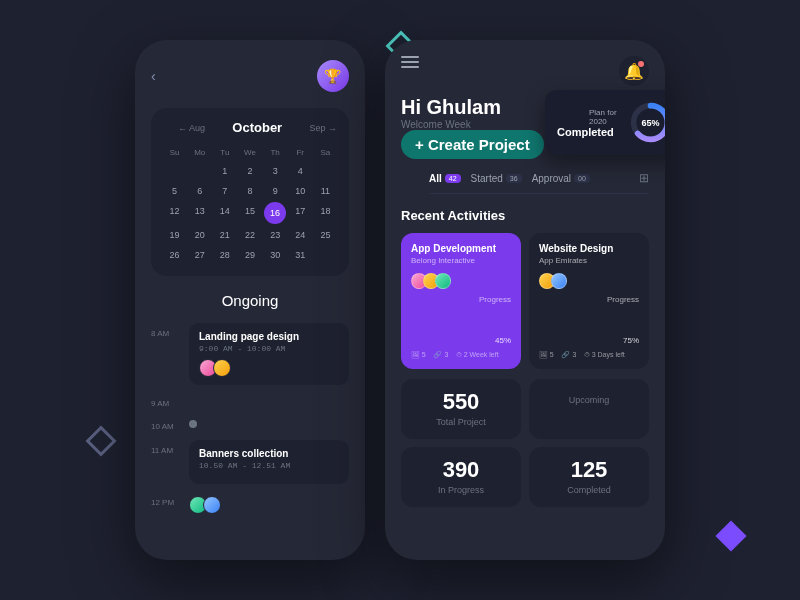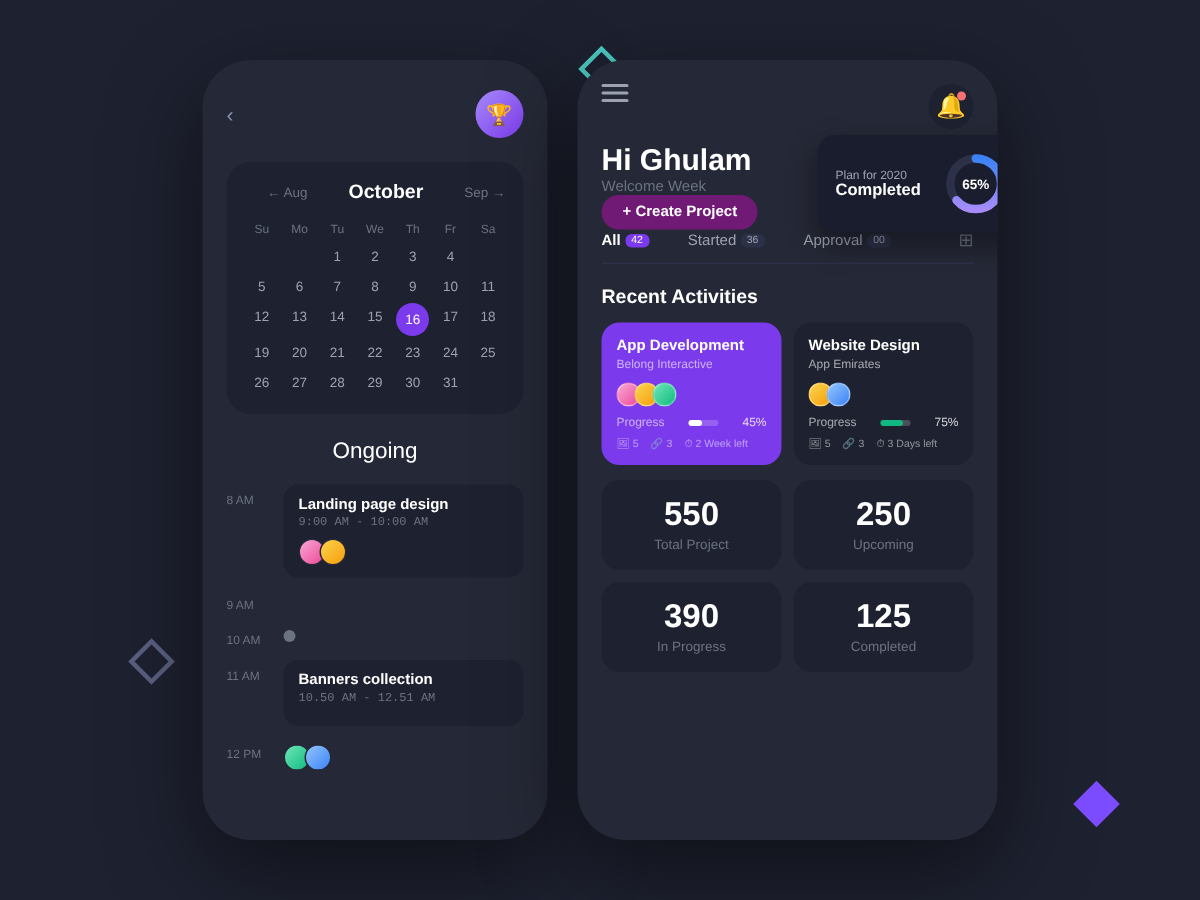--- a/index.html
+++ b/index.html
@@ -282,20 +282,21 @@
       box-shadow: 0 8px 20px rgba(0,0,0,0.4);
       z-index: 10;
       width: 140px;
     }
     .plan-text {
       flex: 1;
     }
     .plan-label {
       color: #9ca3af;
       font-size: 8px;
+      margin-left: 32px;
     }
     .plan-title {
       color: #ffffff;
       font-size: 11px;
       font-weight: 600;
     }
     
     .donut-wrap {
       width: 45px;
       height: 45px;
@@ -314,38 +315,40 @@
       color: #ffffff;
       font-size: 9px;
       font-weight: 700;
     }
 
     
     .create-btn {
       display: inline-flex;
       align-items: center;
       gap: 4px;
-      background: #701a75;
+      background: #0f766e;
       color: #ffffff;
       border: none;
       border-radius: 20px;
       padding: 6px 14px;
-      font-size: 10px;
+      font-size: 15px;
       font-weight: 600;
       cursor: pointer;
+      margin-bottom: 12px;
     }
 
     
     .tabs-row {
       display: flex;
       align-items: center;
-      gap: 26px;
+      gap: 10px;
       margin-bottom: 14px;
       border-bottom: 1px solid #2d3148;
       padding-bottom: 8px;
+      margin-left: 28px;
     }
     .tab {
       display: flex;
       align-items: center;
       gap: 3px;
       cursor: pointer;
       font-size: 10px;
     }
     .tab-label { color: #9ca3af; }
     .tab-badge {
@@ -404,23 +407,24 @@
     }
     .act-avatar {
       width: 16px;
       height: 16px;
       border-radius: 50%;
       border: 1px solid rgba(255,255,255,0.3);
       margin-right: -4px;
     }
     .progress-row {
       display: flex;
-      align-items: center;
+      align-items: flex-end;
       gap: 16px;
       margin-bottom: 6px;
+      flex-direction: column;
     }
     .progress-label {
       color: rgba(255,255,255,0.6);
       font-size: 8px;
     }
     .progress-bar-wrap {
       flex: 1;
       background: rgba(255,255,255,0.2);
       height: 4px;
       border-radius: 2px;
@@ -711,21 +715,20 @@
       </div>
     </div>
 
     
     <div class="stats-grid">
       <div class="stat-card">
         <div class="stat-number">550</div>
         <div class="stat-label">Total Project</div>
       </div>
       <div class="stat-card">
-        <div class="stat-number">250</div>
         <div class="stat-label">Upcoming</div>
       </div>
       <div class="stat-card">
         <div class="stat-number">390</div>
         <div class="stat-label">In Progress</div>
       </div>
       <div class="stat-card">
         <div class="stat-number">125</div>
         <div class="stat-label">Completed</div>
       </div>

